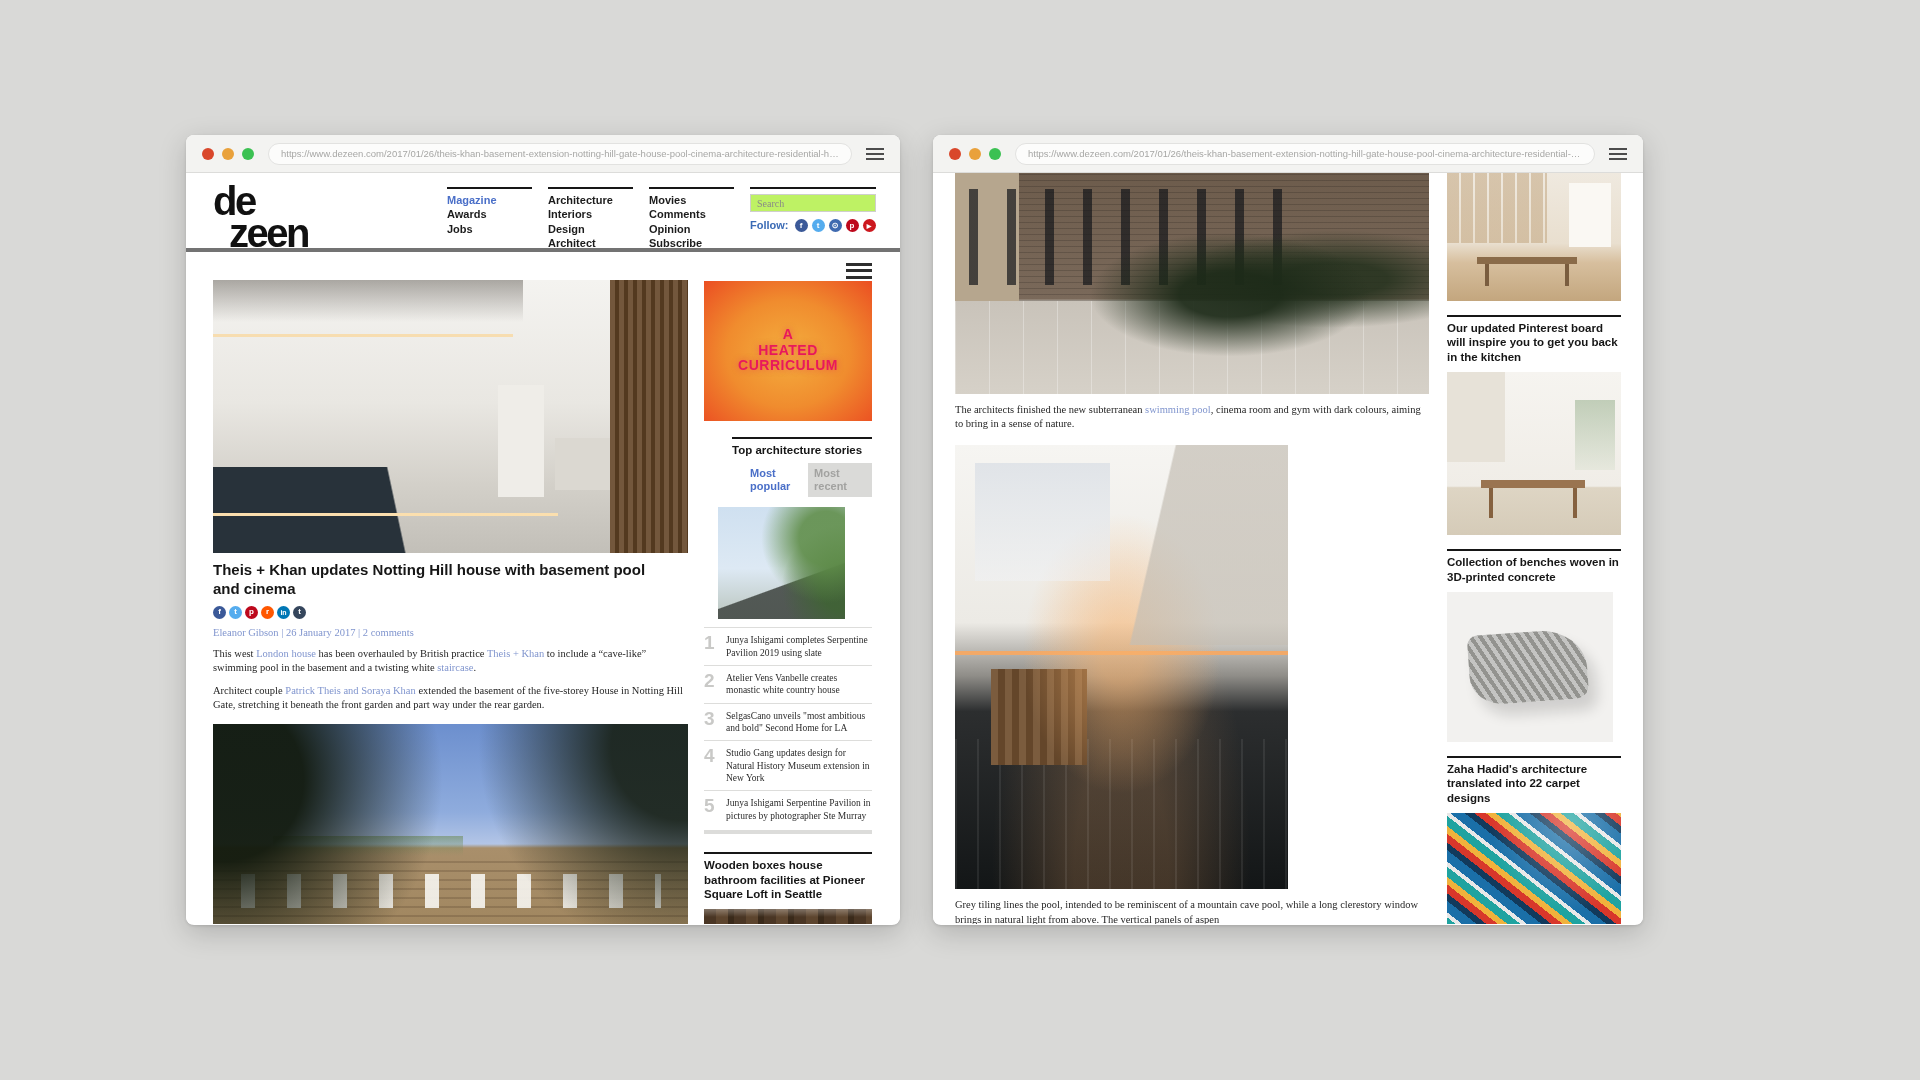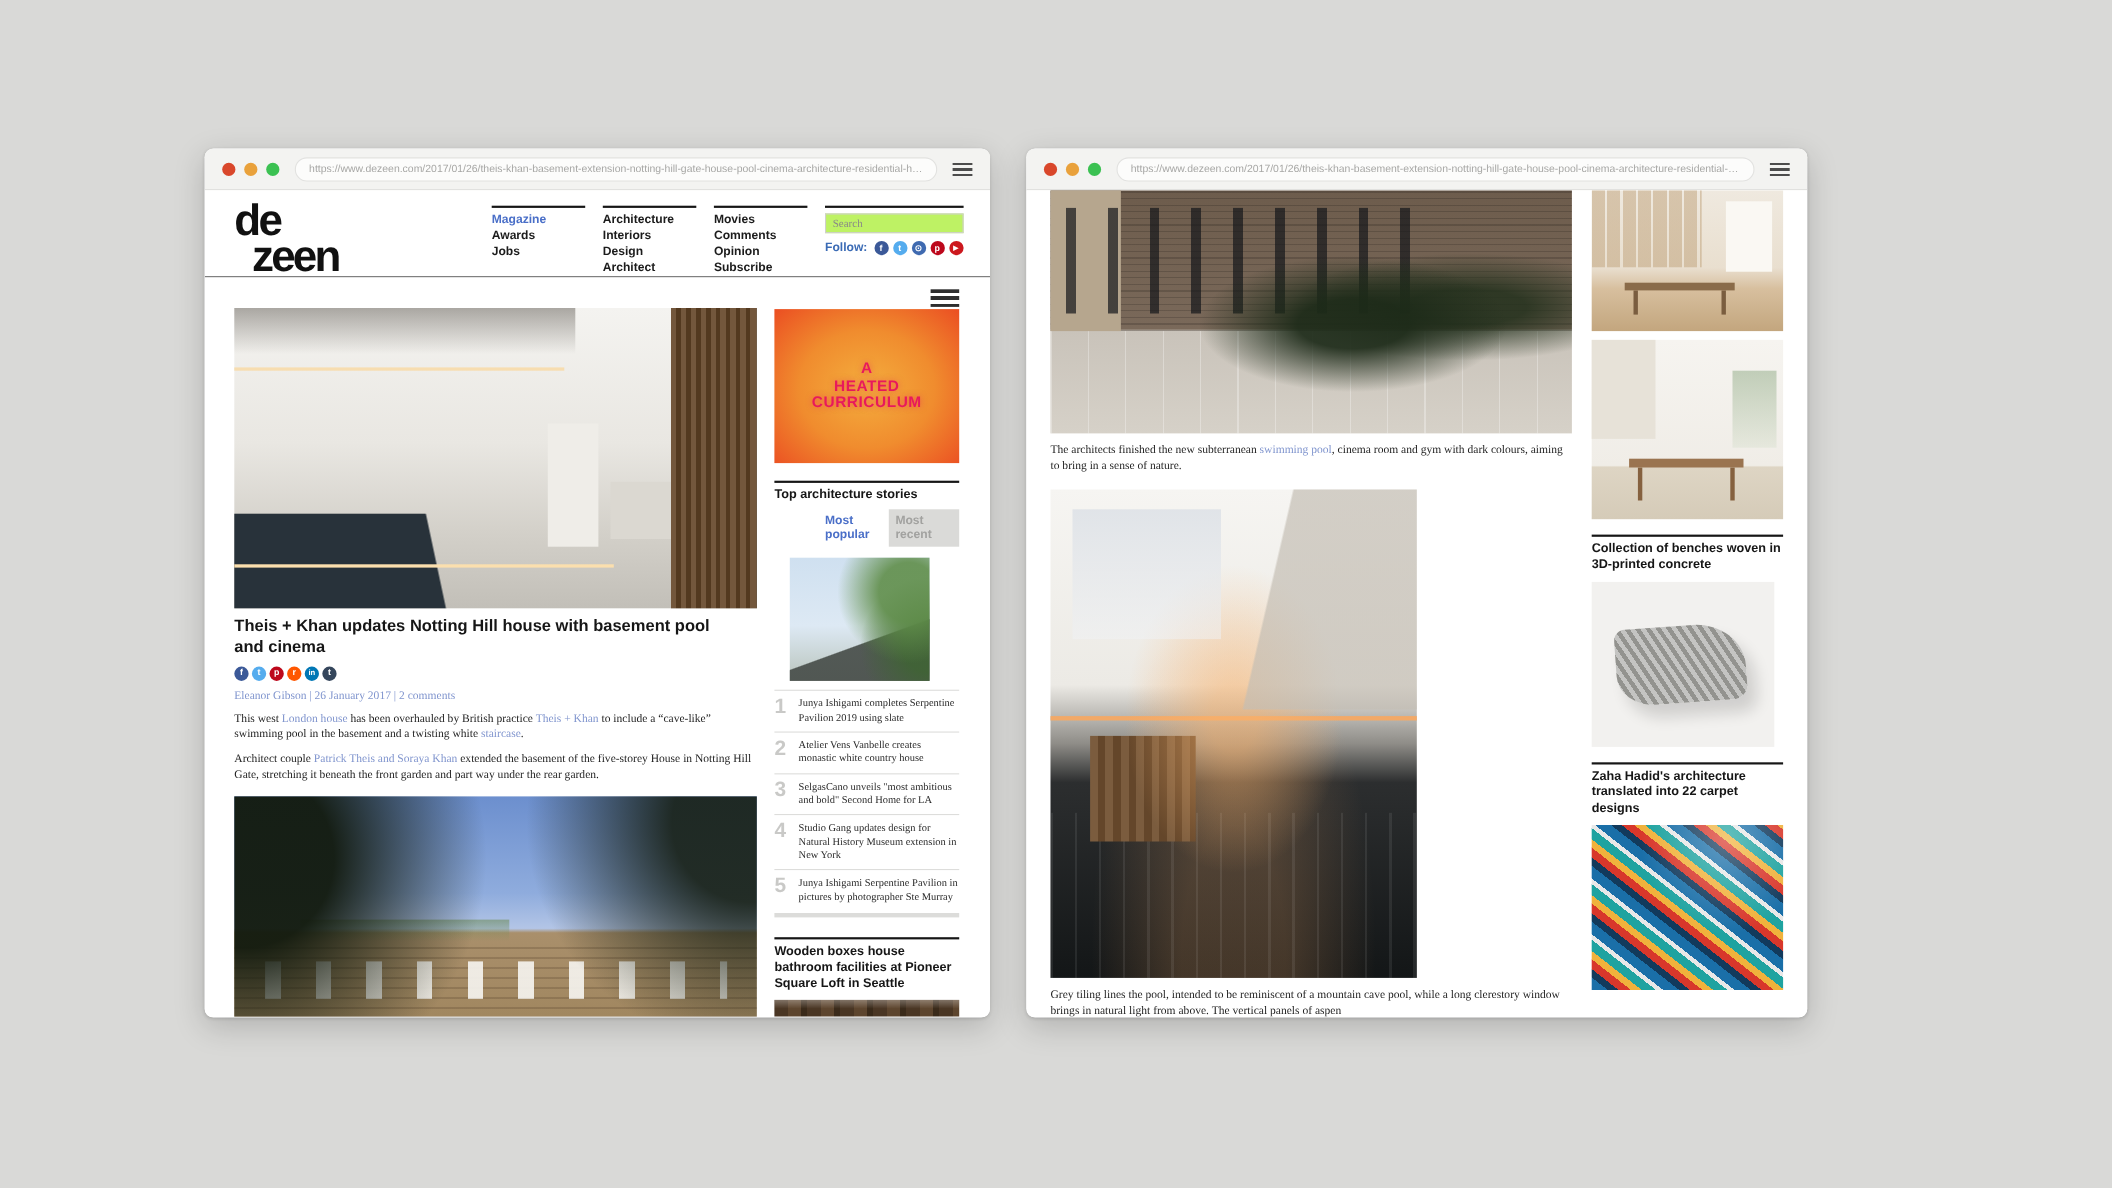--- a/index.html
+++ b/index.html
@@ -22,21 +22,21 @@
   .dot-green  { background:#3bc152; }
   .urlbar { flex:1; height:22px; background:#fcfcfb; border:1px solid #e2e2e0;
             border-radius:12px; color:#a7a7a5; font-size:9.5px; line-height:20px;
             padding:0 12px; white-space:nowrap; overflow:hidden; text-overflow:ellipsis; }
   .chrome-menu { width:18px; height:12px; margin-left:14px; cursor:pointer;
                  background:repeating-linear-gradient(180deg,#4c4c4c 0 2px,rgba(0,0,0,0) 2px 5px); }
 
   .page { position:relative; height:751px; background:#fff; overflow:hidden; }
 
   
-  .site-header { position:relative; height:79px; padding:12px 27px 0; border-bottom:1px solid #737373; }
+  .site-header { position:relative; height:79px; padding:12px 27px 0; border-bottom:4px solid #737373; }
   .logo { color:#111; font-weight:bold; font-size:40px; line-height:.8; letter-spacing:-2.5px; }
   .logo .l2 { margin-left:16px; }
   .nav { position:absolute; left:261px; top:14px; display:flex; }
   .nav-col { width:85px; margin-right:16px; border-top:2px solid #161616; padding-top:4px;
              font-size:11px; font-weight:bold; line-height:1.3; color:#1c1c1c; }
   .nav-col a { display:block; color:#1c1c1c; text-decoration:none; cursor:pointer; }
   .nav-col a.active { color:#4a6fc8; }
   .nav-search-col { width:126px; margin-right:0; border-top:2px solid #161616; padding-top:5px; }
   .search-input { width:126px; height:18px; background:#bef264; border:1px solid #cfcfcd;
                   font-family:"Liberation Serif", serif; font-size:10px; color:#6a6a68; padding:0 6px; }
@@ -146,21 +146,21 @@
 
   
   .menu-icon { width:26px; height:16px; margin-left:auto; cursor:pointer;
                background:repeating-linear-gradient(180deg,#2e2e2e 0 3px,rgba(0,0,0,0) 3px 6.5px); }
   .ad-box { margin-top:2px; width:168px; height:140px; text-align:center; padding-top:46px; cursor:pointer;
             background:radial-gradient(ellipse at 50% 52%,#f4ae3e 0%,#f08c2e 52%,#eb4e22 100%); }
   .ad-box div { color:#e8195c; font-weight:bold; font-size:14px; line-height:1.12; letter-spacing:.5px;
                 text-shadow:0 0 6px rgba(232,25,92,.5); }
   .widget-head { border-top:2px solid #161616; padding-top:4px; font-size:11.5px; font-weight:bold;
                  line-height:1.25; color:#161616; cursor:pointer; }
-  .topstories-head { margin-top:16px; cursor:default; }
+  .topstories-head { margin-top:16px; cursor:default;margin-left:28px; }
   .tabs { display:flex; margin-top:6px; height:34px; }
   .tab { width:50%; font-size:11px; font-weight:bold; line-height:1.15; padding:4px 6px; cursor:pointer; }
   .tab-active { color:#4a6fc8;margin-left:40px; }
   .tab-inactive { background:#dadad8; color:#a2a2a0; }
   .story-list { margin-top:8px; }
   .story-item { display:flex; padding:6px 0; border-top:1px solid #ddddDB; cursor:pointer; }
   .story-num { width:22px; flex:none; color:#c9c9c7; font-size:19px; font-weight:bold; line-height:.9; }
   .story-title { font-family:"Liberation Serif", serif; font-size:9.5px; line-height:1.3; color:#2b2b2b; }
   .list-endband { height:4px; background:#dcdcda; margin-top:2px; }
   .next-headline { margin-top:18px; }
@@ -297,20 +297,21 @@
     <div class="page">
       <div class="content">
         <div class="article-col">
           <div class="photo photo-courtyard"></div>
           <p class="body-p"><span>The architects finished the new subterranean </span><a>swimming pool</a><span>, cinema room and gym with dark colours, aiming to bring in a sense of nature.</span></p>
           <div class="photo photo-tallpool"></div>
           <p class="body-p">Grey tiling lines the pool, intended to be reminiscent of a mountain cave pool, while a long clerestory window brings in natural light from above. The vertical panels of aspen</p>
         </div>
         <div class="side-col">
           <div class="photo photo-kitchen1"></div>
+          <div class="widget-head sideitem-head">Our updated Pinterest board will inspire you to get you back in the kitchen</div>
           <div class="photo photo-kitchen2"></div>
           <div class="widget-head sideitem-head">Collection of benches woven in 3D-printed concrete</div>
           <div class="photo photo-bench">
             <div class="bench-shape"></div>
           </div>
           <div class="widget-head sideitem-head">Zaha Hadid's architecture translated into 22 carpet designs</div>
           <div class="photo photo-carpet"></div>
         </div>
       </div>
     </div>

